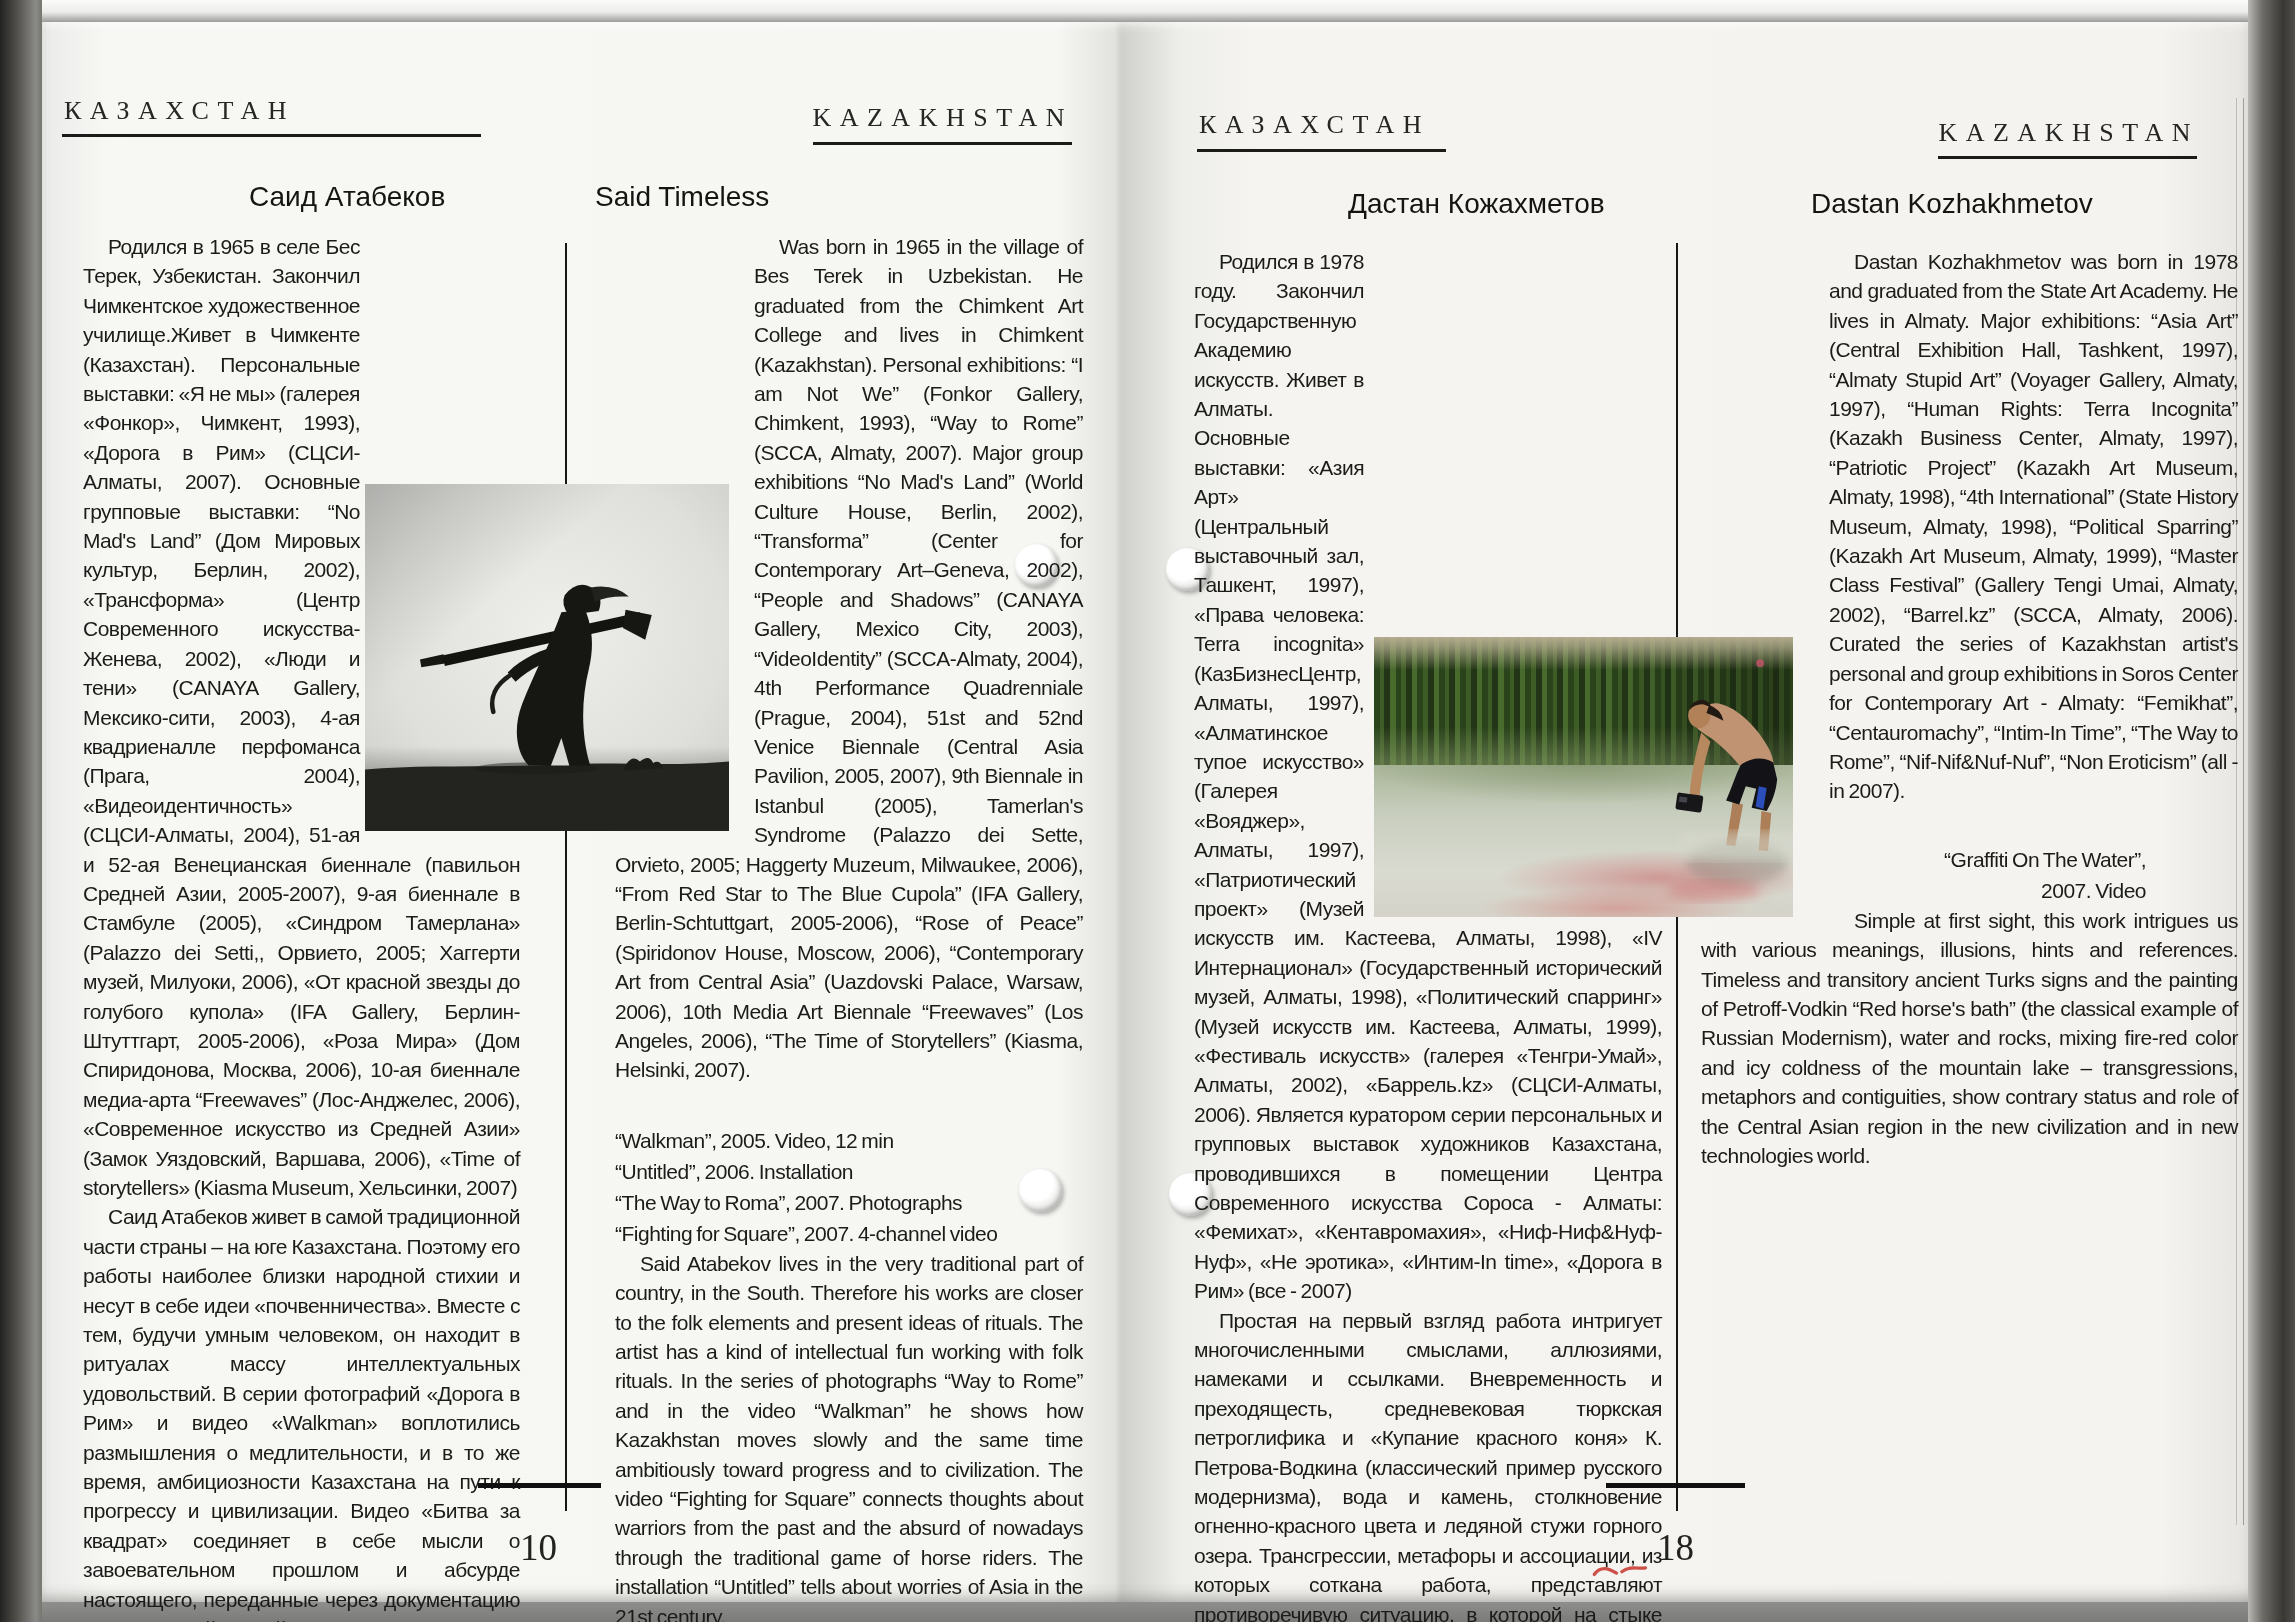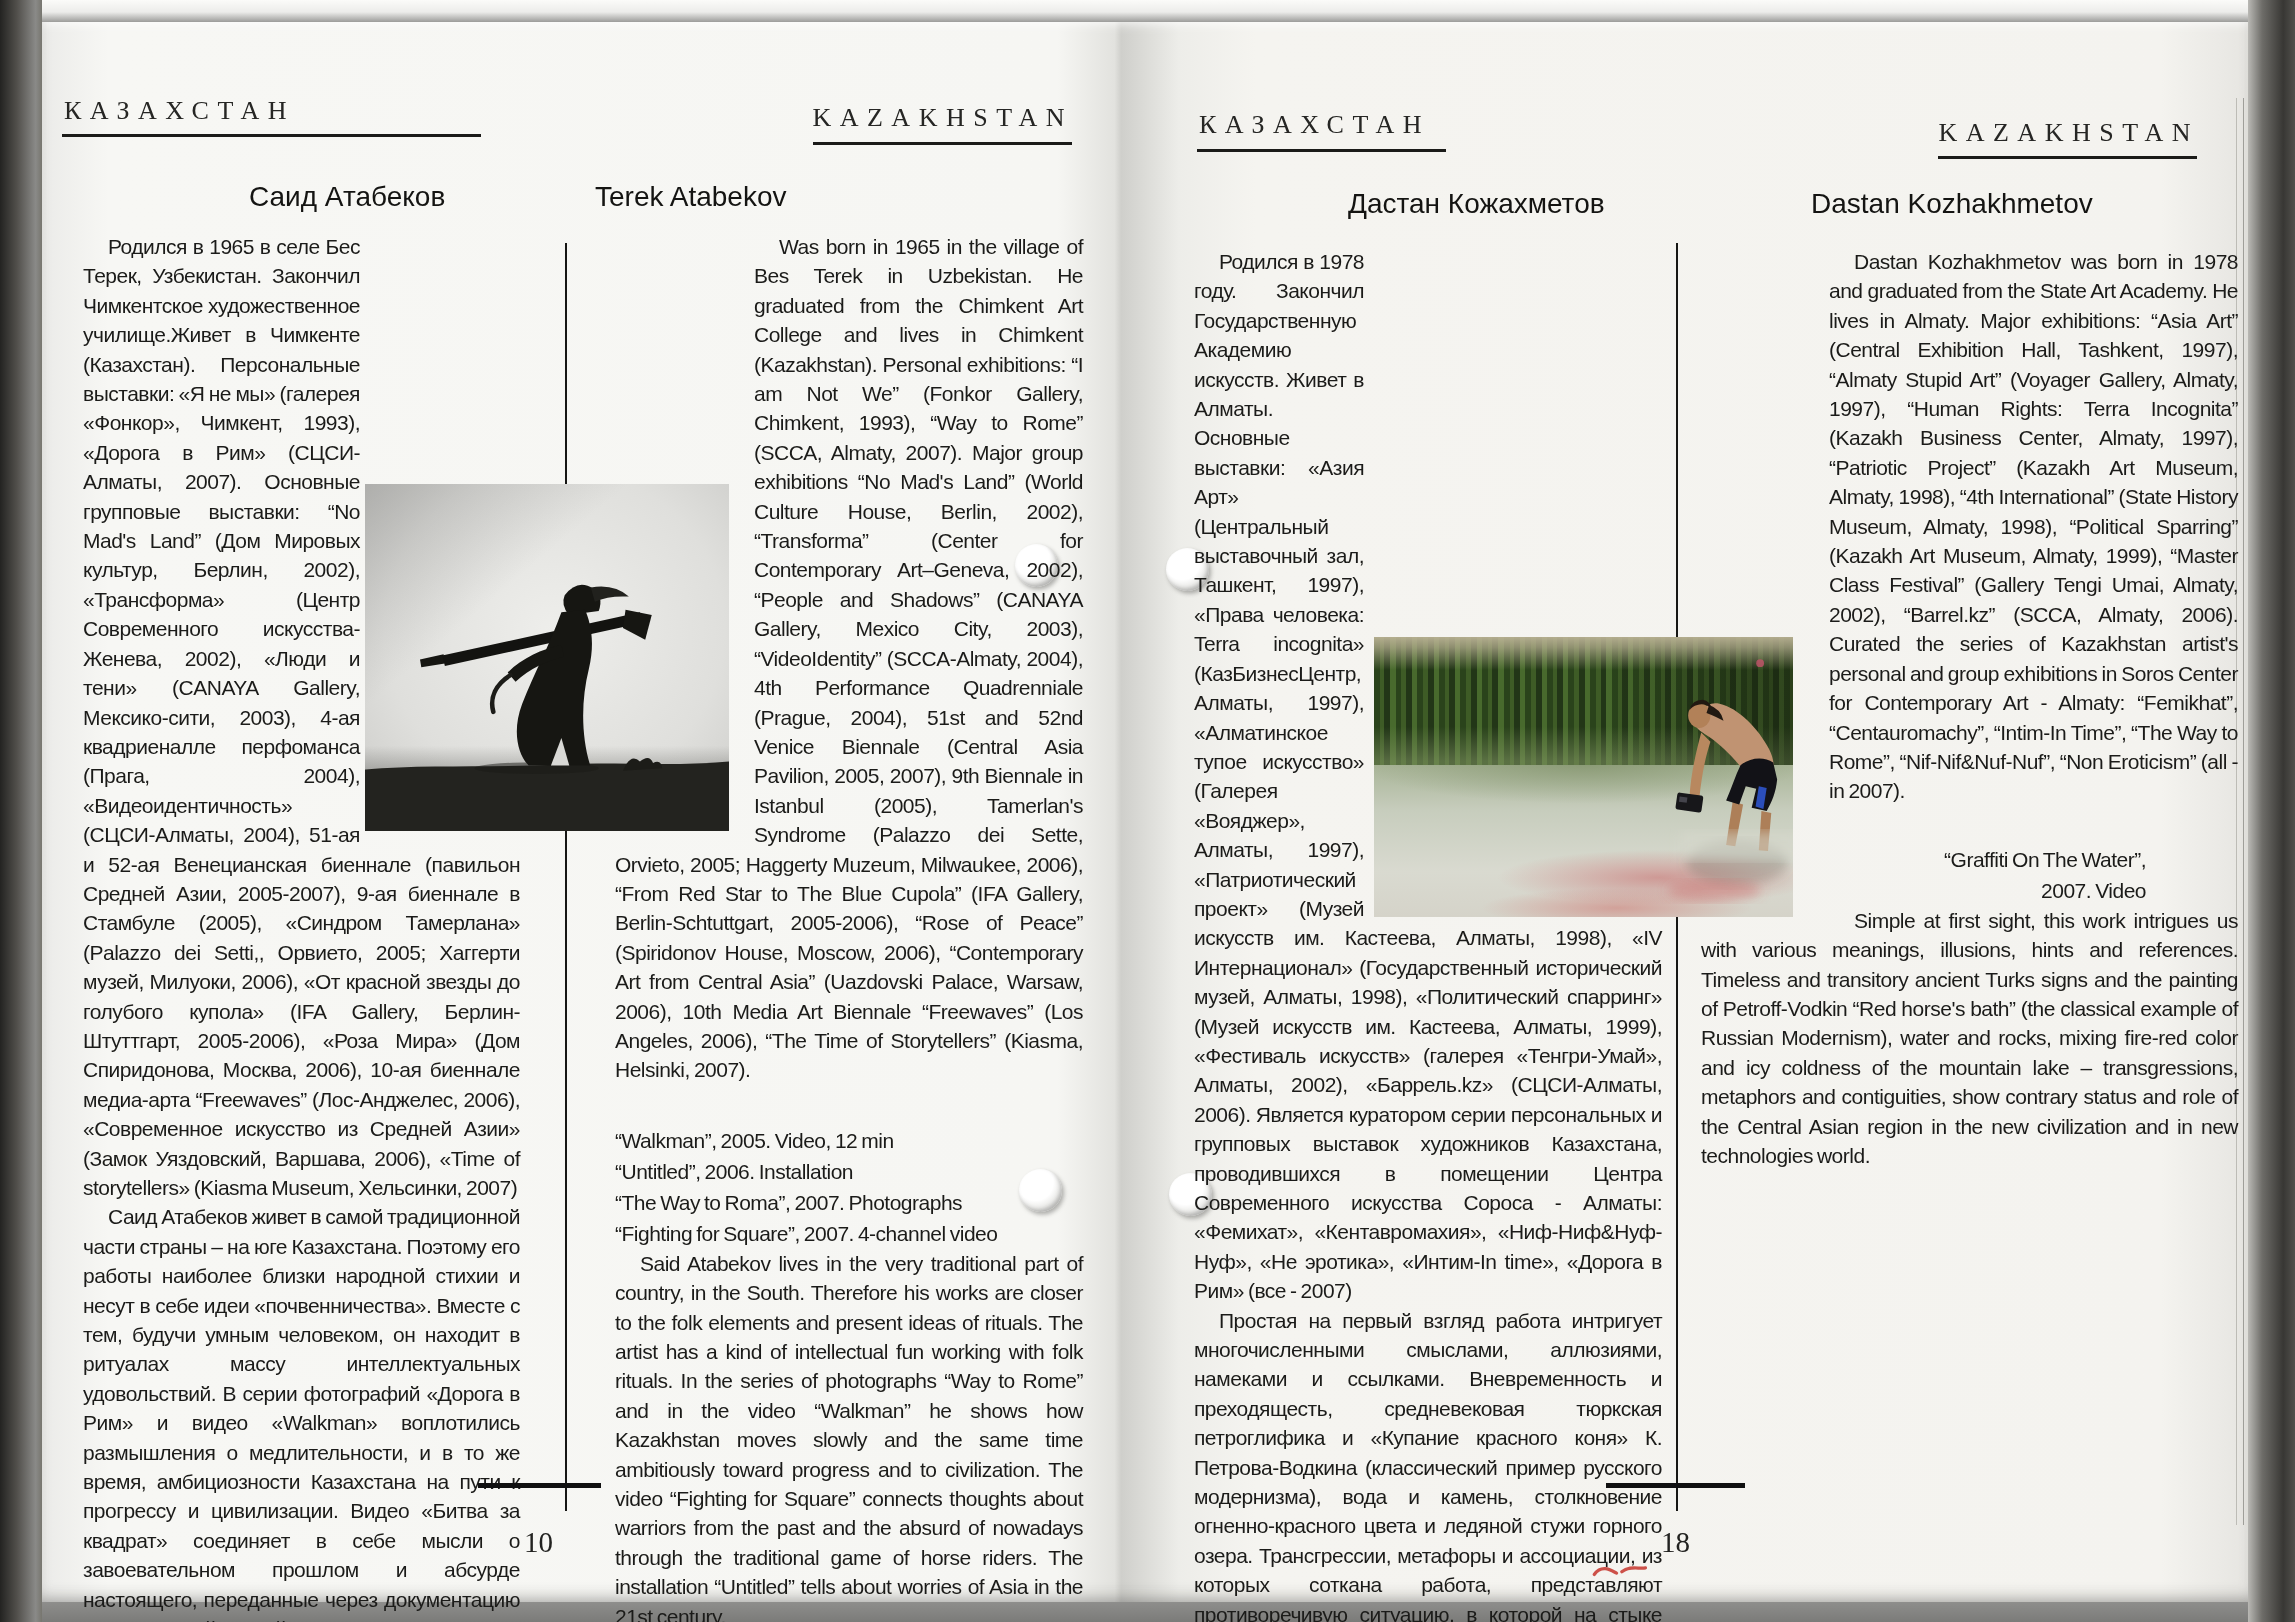--- a/index.html
+++ b/index.html
@@ -33,21 +33,21 @@
   
   .hd{position:absolute;font-family:"Liberation Serif",serif;font-size:26px;
     letter-spacing:8.5px;color:#262624;white-space:nowrap;}
   .hd.right{text-align:right;}
   .hd-rule{position:absolute;height:2.6px;background:#1b1b19;}
   .artist{position:absolute;font-size:28px;color:#141412;text-align:left;
     letter-spacing:0;}
   .vrule{position:absolute;width:2px;top:243px;height:1268px;background:#161614;}
   .fbar{position:absolute;height:4.6px;top:1483px;background:#101010;}
   .pagenum{position:absolute;top:1526px;width:79px;text-align:center;
-    font-family:"Liberation Serif",serif;font-size:29px;color:#222220;}
+    font-family:"Liberation Serif",serif;font-size:37px;color:#222220;}
 
   
   .col{position:absolute;font-size:21px;line-height:29.4px;color:#1b1b19;
     letter-spacing:-0.5px;word-spacing:-1.3px;text-align:justify;}
   .col p{margin:0;text-indent:25px;}
   .spacer{background:transparent;}
   .spacer.r{float:right;}
   .spacer.l{float:left;}
   .works{line-height:31px;}
   .works div{text-indent:0;}
@@ -94,21 +94,21 @@
   <div class="hole" style="left:1166px;top:548px;"></div>
   <div class="hole" style="left:1169px;top:1173px;"></div>
 
   <section>
     <div class="hd" style="left:64px;top:96px;">КАЗАХСТАН</div>
     <div class="hd-rule" style="left:62px;top:134px;width:419px;"></div>
     <div class="hd right" style="left:811px;top:103px;width:262px;">KAZAKHSTAN</div>
     <div class="hd-rule" style="left:813px;top:142px;width:259px;"></div>
 
     <div class="artist" style="left:249px;top:181px;width:288px;">Саид Атабеков</div>
-    <div class="artist" style="left:595px;top:181px;width:288px;">Terek Atabekov</div>
+    <div class="artist" style="left:595px;top:181px;width:288px;">Said Timeless</div>
 
     <div class="vrule" style="left:565px;"></div>
 
     <div class="col" style="left:83px;top:232px;width:437px;">
       <div class="spacer r" style="width:160px;height:346px;margin-top:254px;"></div>
       <p>Родился в 1965 в селе Бес Терек, Узбекистан. Закончил Чимкентское художественное училище.Живет в Чимкенте (Казахстан). Персональные выставки: «Я не мы» (галерея «Фонкор», Чимкент, 1993), «Дорога в Рим» (СЦСИ-Алматы, 2007). Основные групповые выставки: “No Mad's Land” (Дом Мировых культур, Берлин, 2002), «Трансформа» (Центр Современного искусства-Женева, 2002), «Люди и тени» (CANAYA Gallery, Мексико-сити, 2003), 4-ая квадриеналле перфоманса (Прага, 2004), «Видеоидентичность» (СЦСИ-Алматы, 2004), 51-ая и 52-ая Венецианская биеннале (павильон Средней Азии, 2005-2007), 9-ая биеннале в Стамбуле (2005), «Синдром Тамерлана» (Palazzo dei Setti,, Орвието, 2005; Хаггерти музей, Милуоки, 2006), «От красной звезды до голубого купола» (IFA Gallery, Берлин-Штуттгарт, 2005-2006), «Роза Мира» (Дом Спиридонова, Москва, 2006), 10-ая биеннале медиа-арта “Freewaves” (Лос-Анджелес, 2006), «Современное искусство из Средней Азии» (Замок Уяздовский, Варшава, 2006), «Time of storytellers» (Kiasma Museum, Хельсинки, 2007)</p>
       <p class="essay">Саид Атабеков живет в самой традиционной части страны – на юге Казахстана. Поэтому его работы наиболее близки народной стихии и несут в себе идеи «почвенничества». Вместе с тем, будучи умным человеком, он находит в ритуалах массу интеллектуальных удовольствий. В серии фотографий «Дорога в Рим» и видео «Walkman» воплотились размышления о медлительности, и в то же время, амбициозности Казахстана на пути к прогрессу и цивилизации. Видео «Битва за квадрат» соединяет в себе мысли о завоевательном прошлом и абсурде настоящего, переданные через документацию традиционной конной игры. Инсталляция «Без названия» рассказывает о тревожных тенденциях 21 века, охвативших всю Азию.</p>
     </div>
 
     <div class="col" style="left:615px;top:232px;width:468px;">

